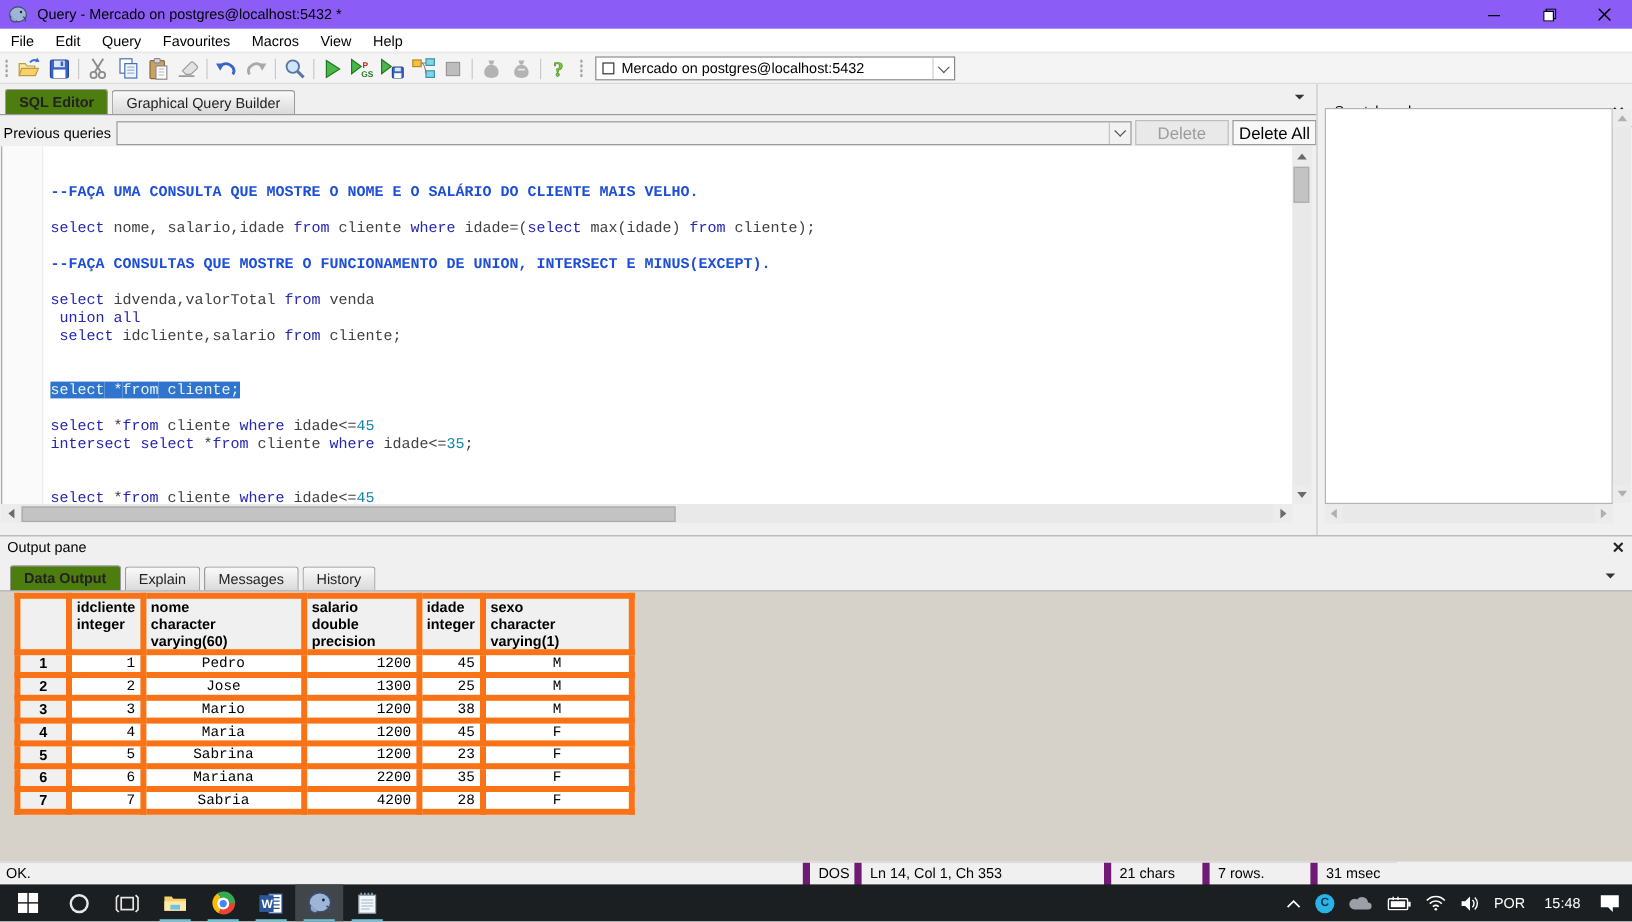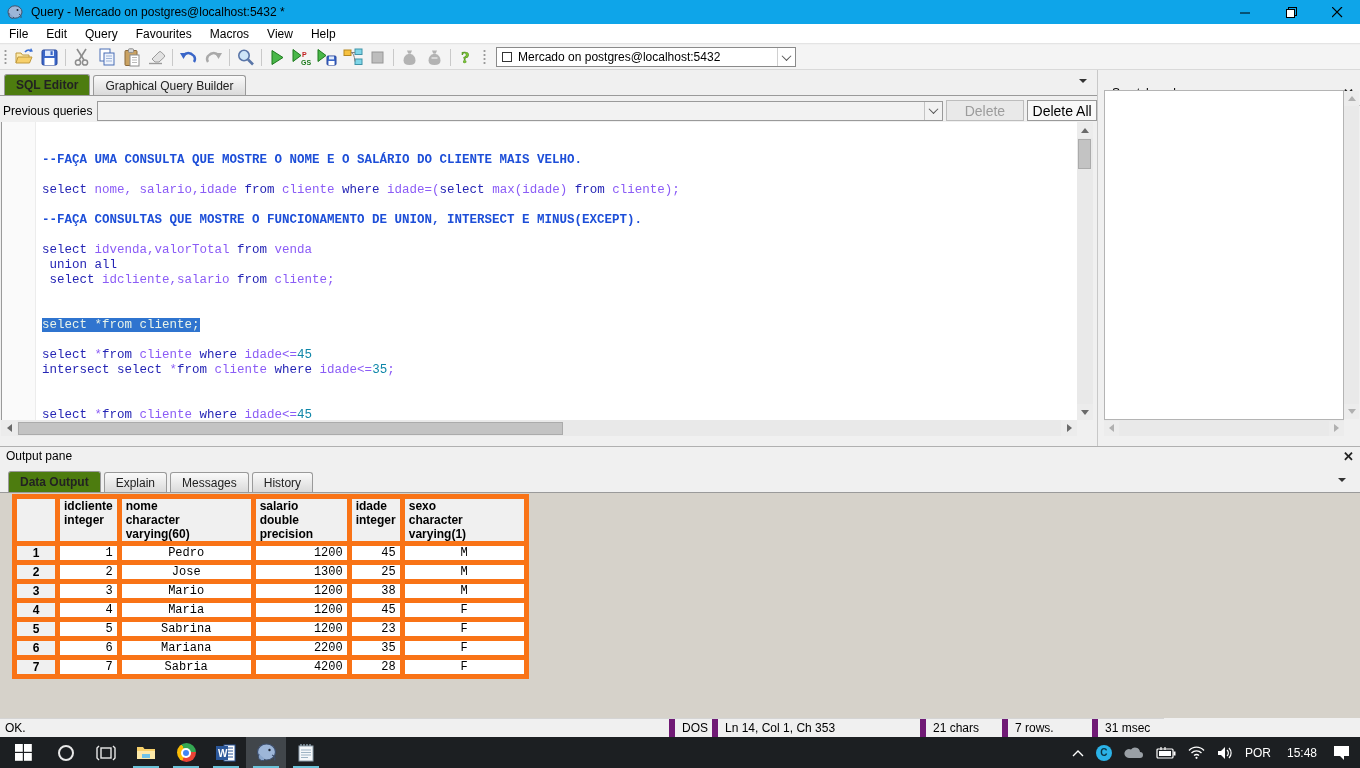--- a/index.html
+++ b/index.html
@@ -1,21 +1,21 @@
 <!DOCTYPE html>
 <html><head>
 <meta charset="utf-8">
 <style>
   * { box-sizing: border-box; }
   html,body { margin:0; padding:0; width:1360px; height:768px; overflow:hidden;
     font-family:"Liberation Sans", sans-serif; background:#f0f0f0; position:relative; }
   .abs { position:absolute; }
 
   
-  .titlebar { top:0; left:0; width:1360px; height:24px; background:#0ea5e9; display:flex; align-items:center; }
+  .titlebar { top:0; left:0; width:1360px; height:24px; background:#8b5cf6; display:flex; align-items:center; }
   .app-icon { width:16px; height:16px; margin-left:7px; }
   .title-text { font-size:12px; color:#000; margin-left:8px; }
   .win-controls { margin-left:auto; display:flex; height:24px; }
   .win-btn { width:46px; height:24px; display:flex; align-items:center; justify-content:center; color:#000; font-size:11px; }
 
   
   .menubar { top:24px; left:0; width:1360px; height:20px; background:#ffffff; display:flex; align-items:center; font-size:12px; border-bottom:1px solid #e4e4e4; }
   .menu-item { padding:2px 9px; }
 
   
@@ -44,21 +44,21 @@
   .prevq-combo { margin-left:5px; width:848px; height:20px; border:1px solid #9a9a9a; background:#f2f2f2; display:flex; align-items:center; }
   .btn { height:21px; font-size:14px; border:1px solid #9a9a9a; background:#f2f2f2; display:flex; align-items:center; justify-content:center; margin-left:3px; }
   .btn.disabled { color:#9c9c9c; border-color:#bdbdbd; background:#e9e9e9; }
 
   
   .editor-wrap { top:122px; left:1px; width:1076px; height:298px; background:#ffffff; border-left:1px solid #9a9a9a; overflow:hidden; }
   .editor-gutter { position:absolute; top:0; left:0; width:34px; height:298px; background:#fafafa; border-right:1px solid #ececec; }
   .code { position:absolute; top:31px; left:40px; font-family:"Liberation Mono", monospace; font-size:12.5px; line-height:15px; white-space:pre; }
   .code-line { height:15px; }
   .sg-k { color:#2525b5; }
-  .sg-t { color:#8b5cf6; }
+  .sg-t { color:#404040; }
   .sg-c { color:#1d4ed8;font-weight:bold; }
   .sg-n { color:#0e86a8; }
   .code-line.selected span { background:#2f74cf; color:#e9f4e9; }
 
   
   .scroll { background:#e9e9e9; }
   .sb-btn { background:#ececec; display:flex; align-items:center; justify-content:center; }
   .tri { width:0; height:0; }
   .tri.up   { border-left:4px solid transparent; border-right:4px solid transparent; border-bottom:5px solid #6a6a6a; }
   .tri.down { border-left:4px solid transparent; border-right:4px solid transparent; border-top:5px solid #6a6a6a; }

